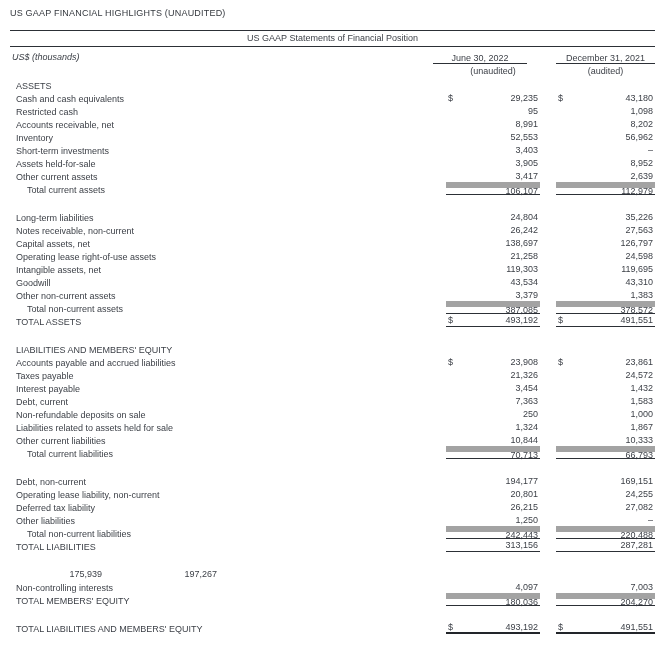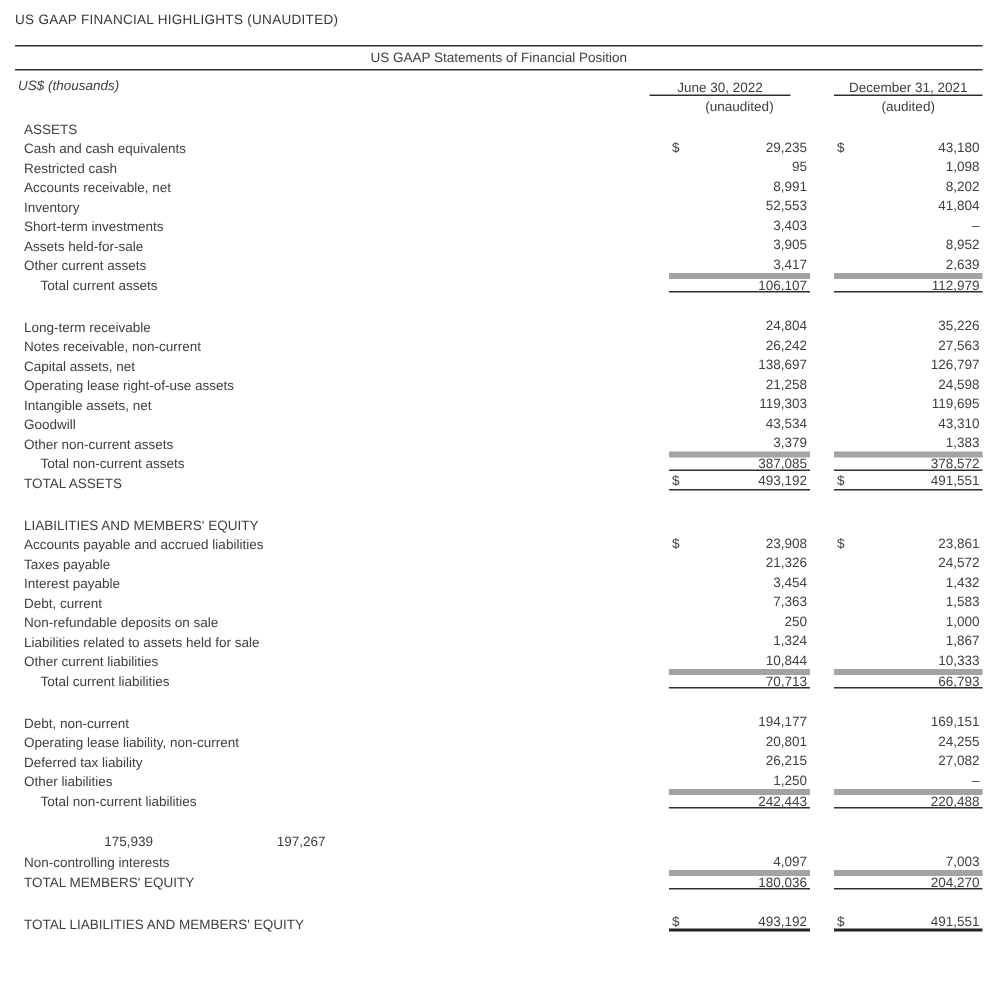--- a/index.html
+++ b/index.html
@@ -46,21 +46,21 @@
 
   .row { display: flex; align-items: flex-end; height: 13px; font-size: 9px; white-space: nowrap; }
   .row .label { padding-left: 6px; }
   .row.indent .label { padding-left: 17px; }
   .row .col { display: flex; align-items: center; height: 100%; padding-right: 2px; }
   .dollar { padding-left: 2px; }
   .amount { margin-left: auto; }
 
   .spacer { height: 15px; }
 
-  .b-top .col { border-top: 4px solid #a3a3a3; }
+  .b-top .col { border-top: 6px solid #a3a3a3; }
   .b-bottom .col { border-bottom: 1px solid #2c3036; }
   .b-bottom-thick .col { border-bottom: 2px solid #22252a; }
 </style>
 </head>
 <body>
 
 <div class="page">
 
   <div class="doc-title">US GAAP FINANCIAL HIGHLIGHTS (UNAUDITED)</div>
 
@@ -114,21 +114,21 @@
           <div class="col c2">
             <span class="amount">8,202</span>
           </div>
         </div>
         <div class="row item">
           <div class="label">Inventory</div>
           <div class="col c1">
             <span class="amount">52,553</span>
           </div>
           <div class="col c2">
-            <span class="amount">41,804</span>
+            <span class="amount">56,962</span>
           </div>
         </div>
         <div class="row item">
           <div class="label">Short-term investments</div>
           <div class="col c1">
             <span class="amount">3,403</span>
           </div>
           <div class="col c2">
             <span class="amount">–</span>
           </div>
@@ -155,21 +155,21 @@
           <div class="label">Total current assets</div>
           <div class="col c1">
             <span class="amount">106,107</span>
           </div>
           <div class="col c2">
             <span class="amount">112,979</span>
           </div>
         </div>
         <div class="spacer"></div>
         <div class="row item">
-          <div class="label">Long-term receivable</div>
+          <div class="label">Long-term liabilities</div>
           <div class="col c1">
             <span class="amount">24,804</span>
           </div>
           <div class="col c2">
             <span class="amount">35,226</span>
           </div>
         </div>
         <div class="row item">
           <div class="label">Notes receivable, non-current</div>
           <div class="col c1">
@@ -363,20 +363,29 @@
         </div>
         <div class="row total indent b-top b-bottom">
           <div class="label">Total non-current liabilities</div>
           <div class="col c1">
             <span class="amount">242,443</span>
           </div>
           <div class="col c2">
             <span class="amount">220,488</span>
           </div>
         </div>
+        <div class="row total b-bottom">
+          <div class="label">TOTAL LIABILITIES</div>
+          <div class="col c1">
+            <span class="amount">313,156</span>
+          </div>
+          <div class="col c2">
+            <span class="amount">287,281</span>
+          </div>
+        </div>
         <div class="spacer"></div>
         <div class="row item">
           <div class="col c1">
             <span class="amount">175,939</span>
           </div>
           <div class="col c2">
             <span class="amount">197,267</span>
           </div>
         </div>
         <div class="row item">

